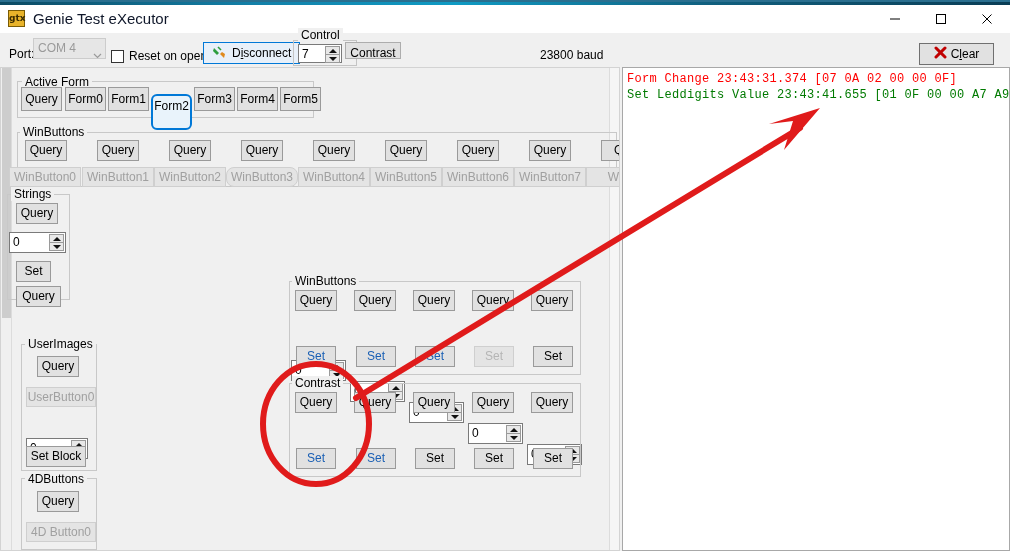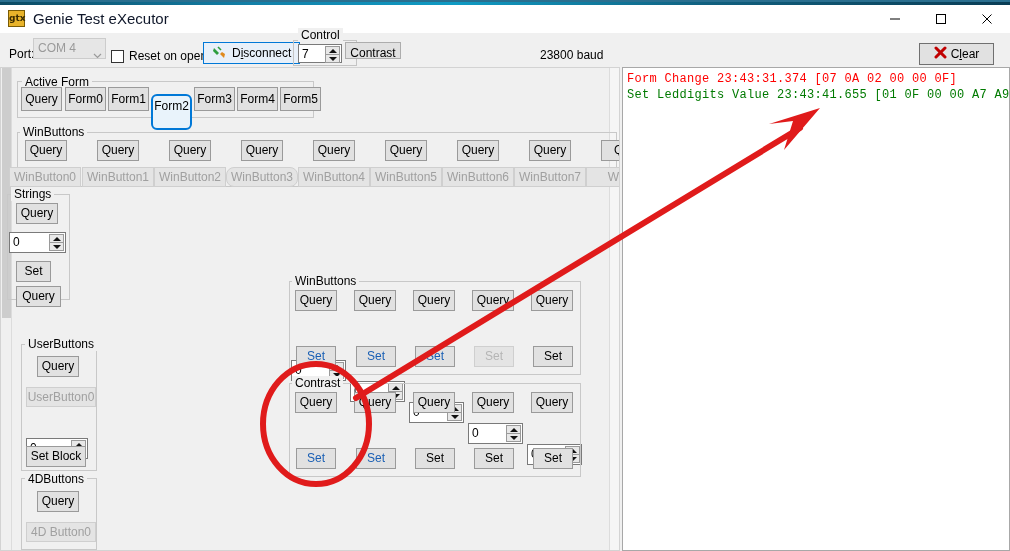--- a/index.html
+++ b/index.html
@@ -231,21 +231,21 @@
           </div>
         <div>
             <i class="tri-dn"></i>
           </div>
       </span>
     </div>
     <div class="btn" style="left:15px;top:193px;width:35px;height:21px;line-height:19px;">Set</div>
     <div class="btn" style="left:15px;top:218px;width:45px;height:21px;line-height:19px;">Query</div>
 
     <div class="group" style="left:20px;top:276px;width:76px;height:127px;"></div>
-    <div class="group-lbl" style="left:24px;top:269px;">UserButtons</div>
+    <div class="group-lbl" style="left:24px;top:269px;">UserImages</div>
     <div class="btn" style="left:36px;top:288px;width:42px;height:21px;line-height:19px;">Query</div>
     <div class="btn dis" style="left:25px;top:319px;width:70px;height:20px;line-height:18px;">UserButton0</div>
     <div class="spin" style="left:25px;top:349px;width:62px;height:21px;">
       <span class="val">0</span>
       <span class="spin-ar">
         <div>
             <i class="tri-up"></i>
           </div>
         <div>
             <i class="tri-dn"></i>

